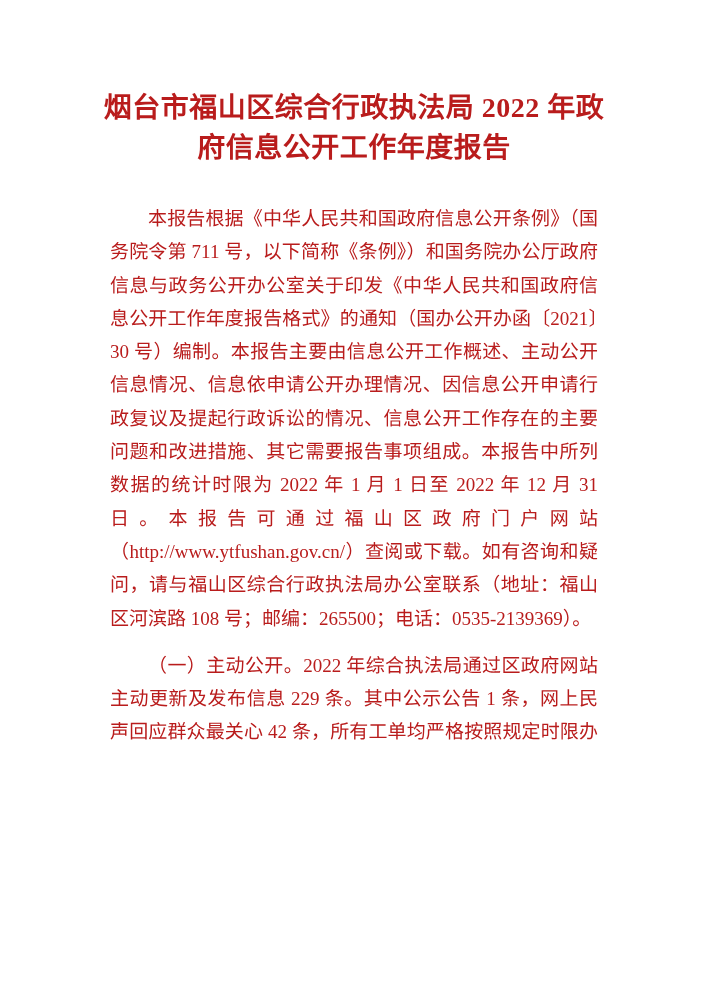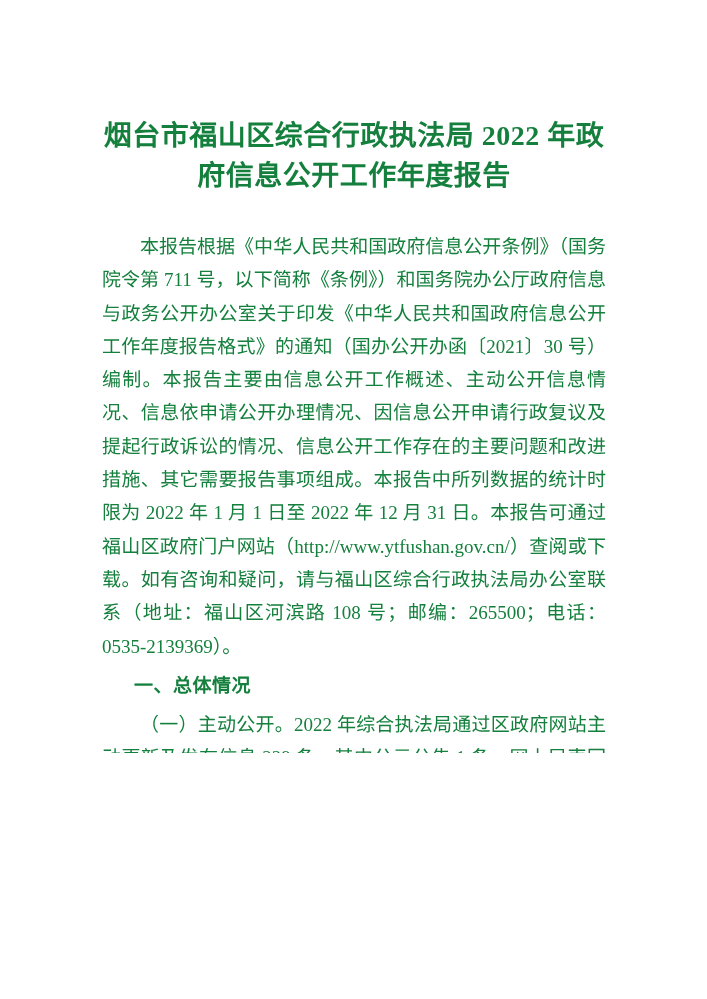--- a/index.html
+++ b/index.html
@@ -8,35 +8,35 @@
     padding: 0;
     background: #ffffff;
   }
   .page {
     position: relative;
     width: 707px;
     height: 753px;
     margin: 0 auto;
     background: #ffffff;
     box-sizing: border-box;
-    padding: 116px 95px 0 96px;
+    padding: 88px 95px 0 96px;
     overflow: hidden;
-    color: #15803d;
+    color: #b91c1c;
     font-family: "Liberation Serif", "DejaVu Serif", serif;
   }
   .doc-title {
     margin: 0 0 34px 0;
     font-size: 28px;
     line-height: 40px;
     font-weight: bold;
     text-align: center;
     letter-spacing: 0.5px;
   }
   .body-paragraph {
-    margin: 6px;
+    margin: 14px;
     font-size: 19px;
     line-height: 33.3px;
     text-align: justify;
     text-justify: inter-ideograph;
     text-indent: 2em;
   }
   .section-heading {
     margin: 0;
     font-family: "Liberation Sans", "DejaVu Sans", sans-serif;
     font-size: 19px;
@@ -47,16 +47,15 @@
   }
 </style>
 </head>
 <body>
 
 <div class="page">
   <h1 class="doc-title">烟台市福山区综合行政执法局 2022 年政府信息公开工作年度报告</h1>
 
   <p class="body-paragraph">本报告根据《中华人民共和国政府信息公开条例》（国务院令第 711 号，以下简称《条例》）和国务院办公厅政府信息与政务公开办公室关于印发《中华人民共和国政府信息公开工作年度报告格式》的通知（国办公开办函〔2021〕30 号）编制。本报告主要由信息公开工作概述、主动公开信息情况、信息依申请公开办理情况、因信息公开申请行政复议及提起行政诉讼的情况、信息公开工作存在的主要问题和改进措施、其它需要报告事项组成。本报告中所列数据的统计时限为 2022 年 1 月 1 日至 2022 年 12 月 31 日。本报告可通过福山区政府门户网站（http://www.ytfushan.gov.cn/）查阅或下载。如有咨询和疑问，请与福山区综合行政执法局办公室联系（地址：福山区河滨路 108 号；邮编：265500；电话：0535-2139369）。</p>
 
-  <h2 class="section-heading">一、总体情况</h2>
 
   <p class="body-paragraph">（一）主动公开。2022 年综合执法局通过区政府网站主动更新及发布信息 229 条。其中公示公告 1 条，网上民声回应群众最关心 42 条，所有工单均严格按照规定时限办结完成。内容涉及市容环卫、园林绿化、占道经营、施工噪音、油烟污染、水气暖等方面，更新、完善机关机构概况，主动公开执法结果、执法岗位职责清单信息 186 条，政策解读类信息 30 条，通告类信息 5 条，科普类信息 19 条。解读了燃气安全、城区防汛、法条法规等最</p>
 </div>
 
 </body></html>

